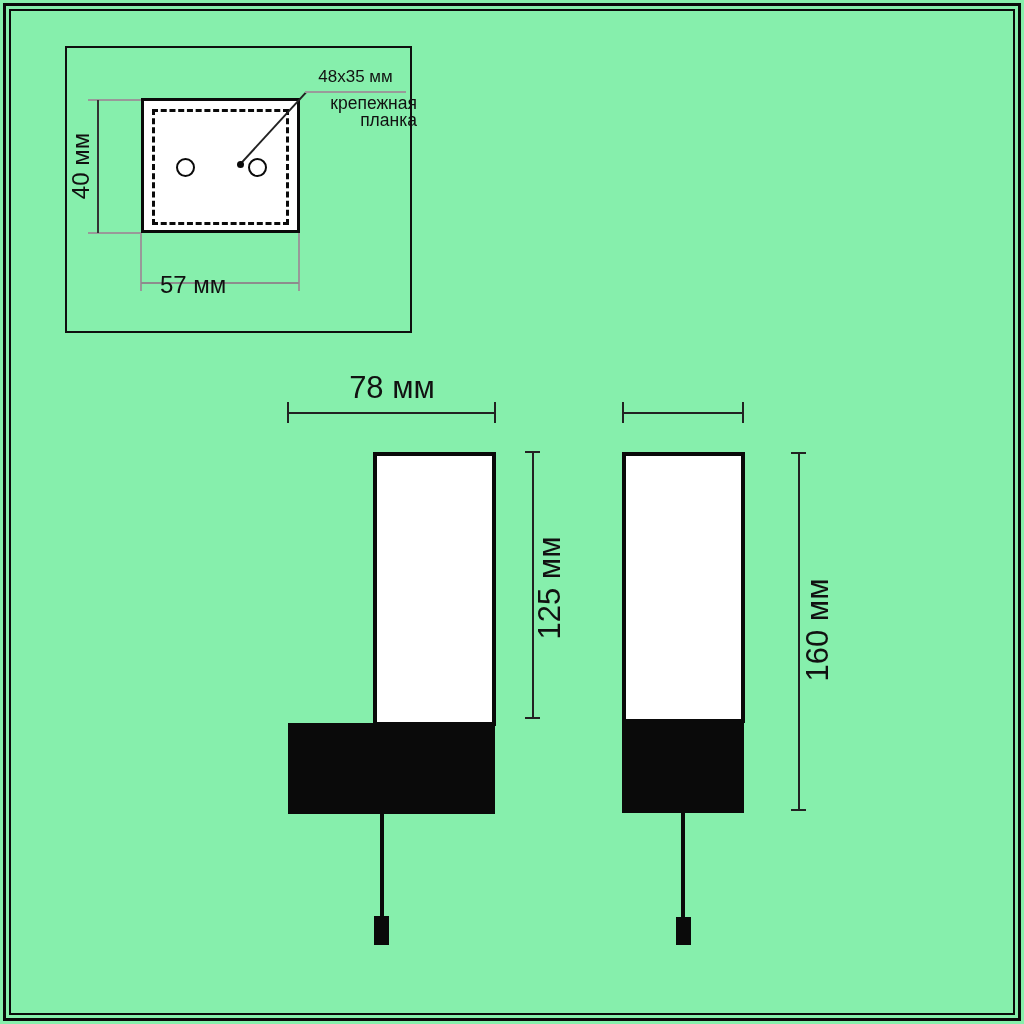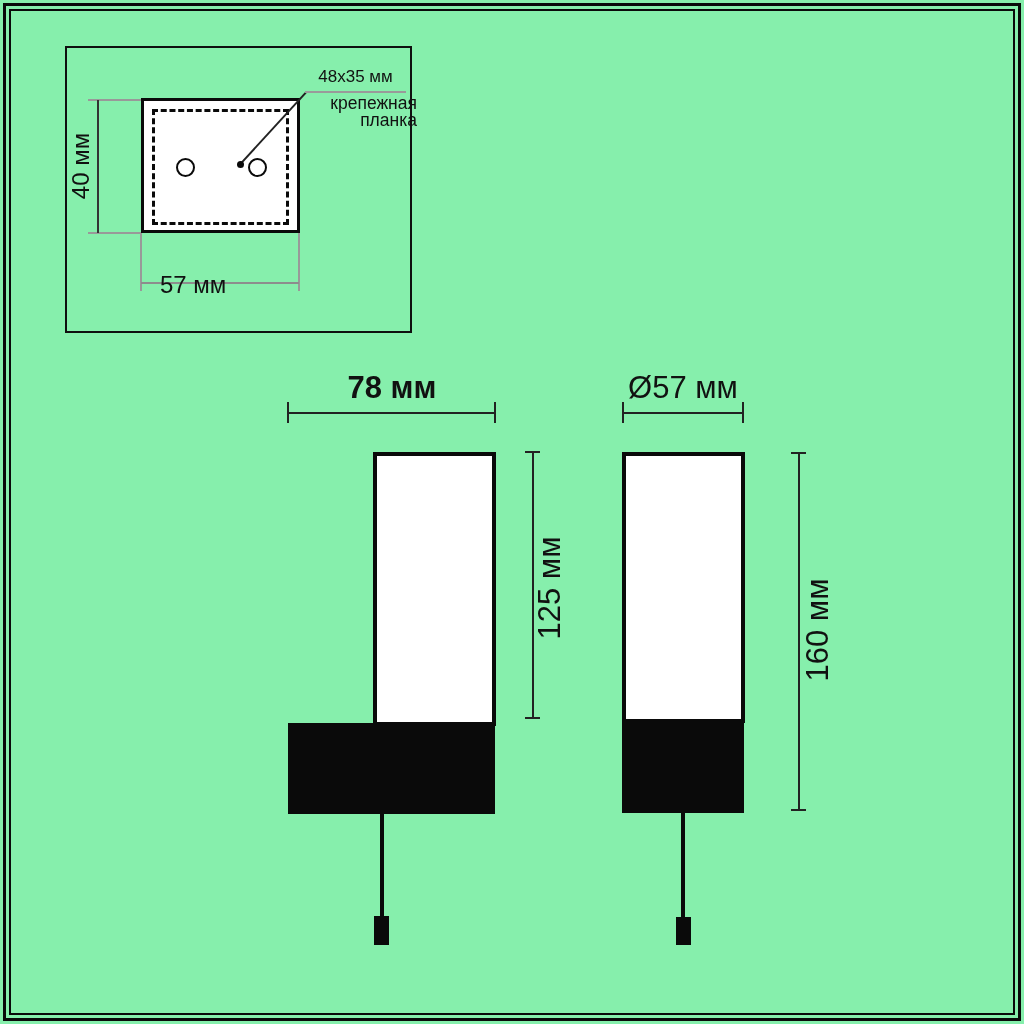--- a/index.html
+++ b/index.html
@@ -36,21 +36,21 @@
   
   .ext57-left{left:140px;top:233px;width:1.5px;height:58px;background:#999;}
   .ext57-right{left:298px;top:233px;width:1.5px;height:58px;background:#999;}
   .dim57-line{left:141px;top:282px;width:158px;height:1.5px;background:#8d8d8d;}
   .dim57-label{left:160px;top:250px;width:120px;font-size:24px;line-height:26px;margin-top:22px;}
 
   
   .dim78-line{left:288px;top:412px;width:207px;height:1.5px;background:#222;}
   .dim78-tickL{left:287px;top:402px;width:2px;height:21px;background:#222;}
   .dim78-tickR{left:494px;top:402px;width:2px;height:21px;background:#222;}
-  .dim78-label{left:312px;top:371px;width:160px;text-align:center;font-size:31px;line-height:34px;font-weight:bold;}
+  .dim78-label{left:312px;top:371px;width:160px;text-align:center;font-size:31px;line-height:34px;}
   .front-glass{left:373px;top:452px;width:123px;height:274px;border:4px solid #0a0a0a;box-sizing:border-box;background:#fff;}
   .front-base{left:288px;top:723px;width:207px;height:91px;background:#0a0a0a;}
   .front-cord{left:380px;top:814px;width:3.5px;height:103px;background:#0a0a0a;}
   .front-knob{left:374px;top:916px;width:15px;height:29px;background:#0a0a0a;}
   .dim125-line{left:532px;top:452px;width:1.5px;height:267px;background:#222;}
   .dim125-tickT{left:525px;top:451px;width:15px;height:2px;background:#222;}
   .dim125-tickB{left:525px;top:717px;width:15px;height:2px;background:#222;}
   .dim125-label{left:490px;top:572px;width:120px;height:32px;transform:rotate(-90deg);
     text-align:center;font-size:31px;line-height:32px;}
 
@@ -107,21 +107,20 @@
   <div class="abs dim78-tickR"></div>
   <div class="abs front-glass"></div>
   <div class="abs front-base"></div>
   <div class="abs front-cord"></div>
   <div class="abs front-knob"></div>
   <div class="abs dim125-line"></div>
   <div class="abs dim125-tickT"></div>
   <div class="abs dim125-tickB"></div>
   <div class="abs dim125-label">125 мм</div>
 
-  <div class="abs dimD57-label">Ø57 мм</div>
   <div class="abs dimD57-line"></div>
   <div class="abs dimD57-tickL"></div>
   <div class="abs dimD57-tickR"></div>
   <div class="abs side-glass"></div>
   <div class="abs side-base"></div>
   <div class="abs side-cord"></div>
   <div class="abs side-knob"></div>
   <div class="abs dim160-line"></div>
   <div class="abs dim160-tickT"></div>
   <div class="abs dim160-tickB"></div>

